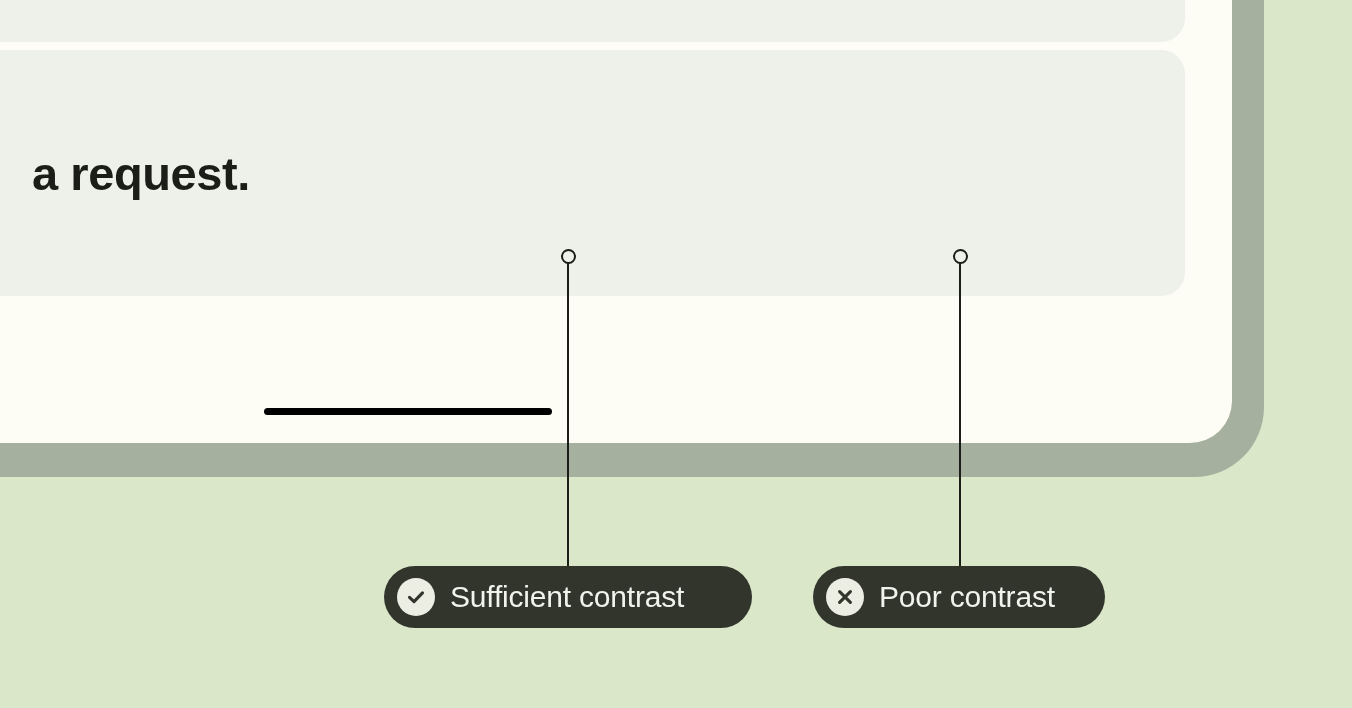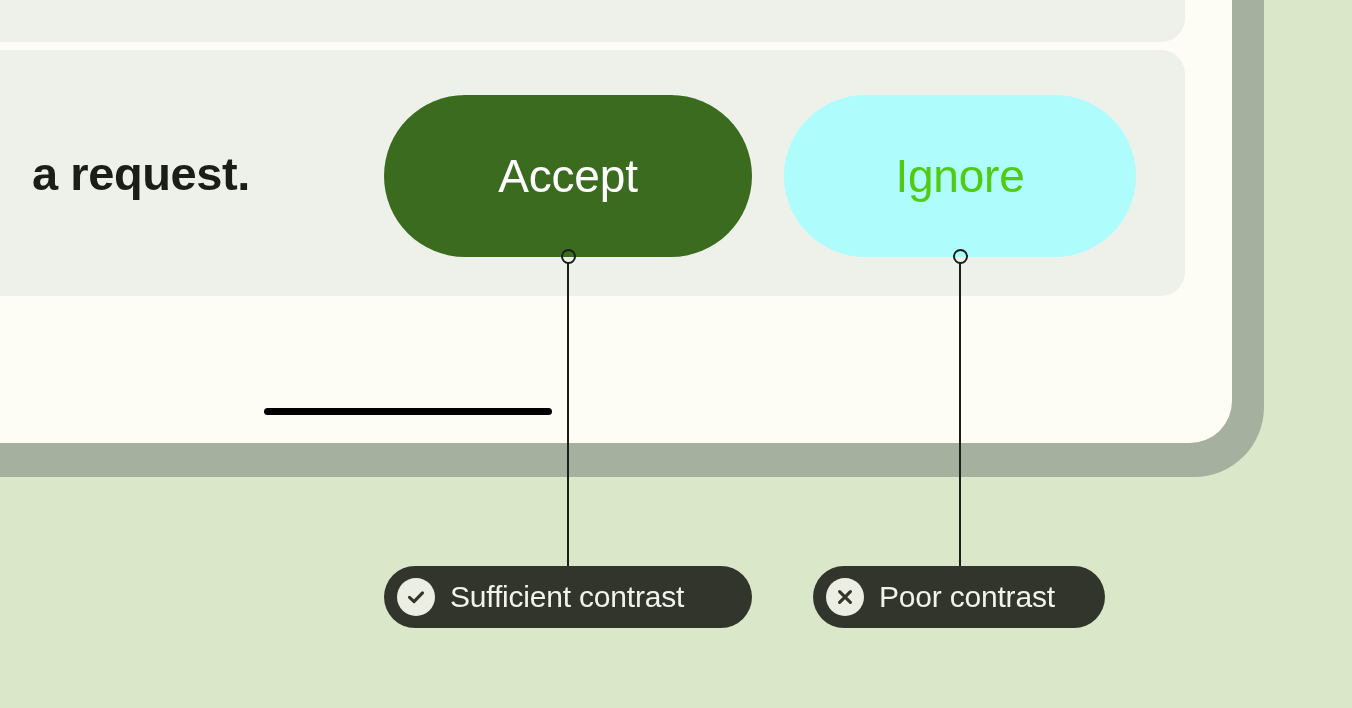--- a/index.html
+++ b/index.html
@@ -176,22 +176,20 @@
 <div id="stage">
 
   <div class="card-border"></div>
   <div class="card-face"></div>
 
   <div class="panel panel-top"></div>
   <div class="panel panel-main"></div>
 
   <div class="headline">a request.</div>
 
-  <button class="btn btn-accept">Accept</button>
-  <button class="btn btn-ignore">Ignore</button>
 
   <div class="rule"></div>
 
   <div class="connector">
     <div class="conn-dot" style="left:561px; top:249px;"></div>
     <div class="conn-line" style="left:567px; top:262px; height:306px;"></div>
   </div>
 
   <div class="connector">
     <div class="conn-dot" style="left:953px; top:249px;"></div>

